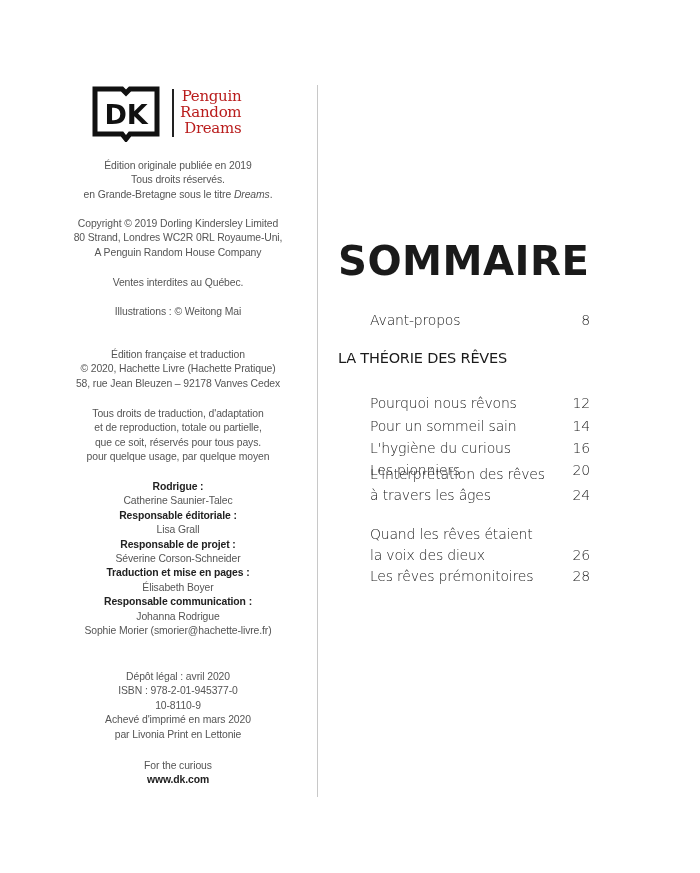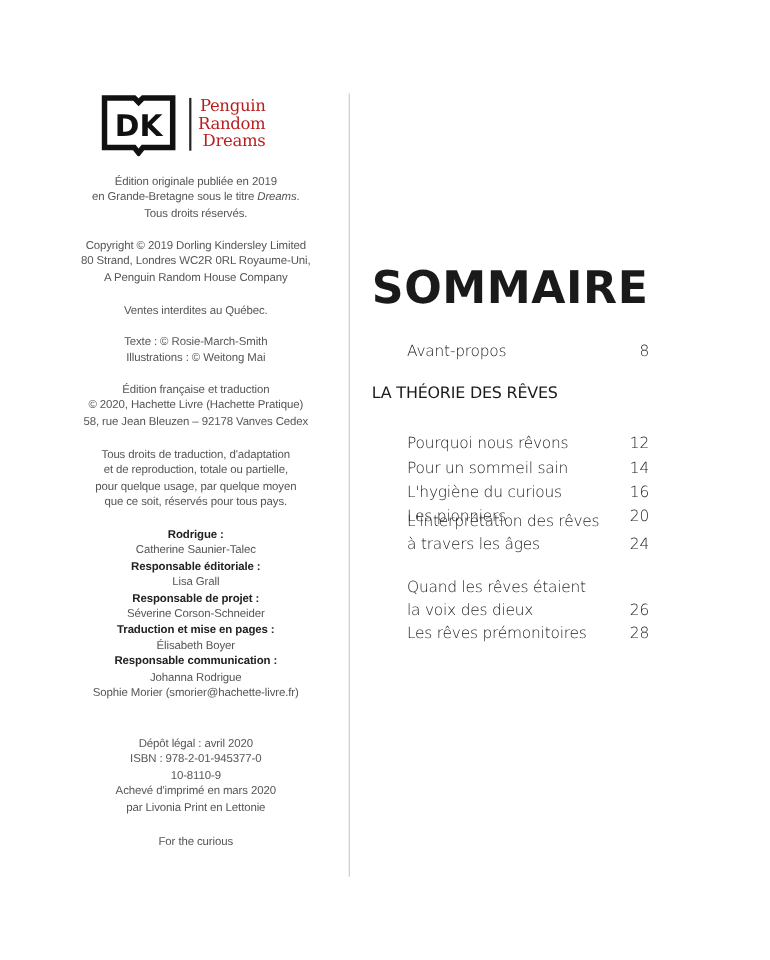--- a/index.html
+++ b/index.html
@@ -67,50 +67,49 @@
     <div class="logo-divider"></div>
     <div class="prh">
       <span>Penguin</span>
       <span>Random</span>
       <span>Dreams</span>
     </div>
   </div>
 
   <div class="block" style="top:159px">
     <p>Édition originale publiée en 2019</p>
+    <p>Tous droits réservés.</p>
     <p><span>en Grande-Bretagne sous le titre </span><span class="em">Dreams</span><span>.</span></p>
-    <p>Tous droits réservés.</p>
   </div>
 
   <div class="block" style="top:217px">
     <p>Copyright © 2019 Dorling Kindersley Limited</p>
     <p>80 Strand, Londres WC2R 0RL Royaume-Uni,</p>
     <p>A Penguin Random House Company</p>
   </div>
 
   <div class="block" style="top:276px">
     <p>Ventes interdites au Québec.</p>
   </div>
 
   <div class="block" style="top:305px">
-    <p>Texte : © Rosie-March-Smith</p>
     <p>Illustrations : © Weitong Mai</p>
   </div>
 
   <div class="block" style="top:348px">
     <p>Édition française et traduction</p>
     <p>© 2020, Hachette Livre (Hachette Pratique)</p>
     <p>58, rue Jean Bleuzen – 92178 Vanves Cedex</p>
   </div>
 
   <div class="block" style="top:407px">
     <p>Tous droits de traduction, d'adaptation</p>
     <p>et de reproduction, totale ou partielle,</p>
+    <p>que ce soit, réservés pour tous pays.</p>
     <p>pour quelque usage, par quelque moyen</p>
-    <p>que ce soit, réservés pour tous pays.</p>
   </div>
 
   <div class="block" style="top:480px">
     <p class="bold-label">Rodrigue :</p>
     <p>Catherine Saunier-Talec</p>
     <p class="bold-label">Responsable éditoriale :</p>
     <p>Lisa Grall</p>
     <p class="bold-label">Responsable de projet :</p>
     <p>Séverine Corson-Schneider</p>
     <p class="bold-label">Traduction et mise en pages :</p>
@@ -123,20 +122,21 @@
   <div class="block" style="top:670px">
     <p>Dépôt légal : avril 2020</p>
     <p>ISBN : 978-2-01-945377-0</p>
     <p>10-8110-9</p>
     <p>Achevé d'imprimé en mars 2020</p>
     <p>par Livonia Print en Lettonie</p>
   </div>
 
   <div class="block" style="top:759px">
     <p>For the curious</p>
+    <p class="url">www.dk.com</p>
   </div>
 </div>
 
 <div class="divider"></div>
 
 <div class="right-col">
   <div class="title">SOMMAIRE</div>
 
   <div class="toc-row" style="top:310px">
     <span class="label">Avant-propos</span>

